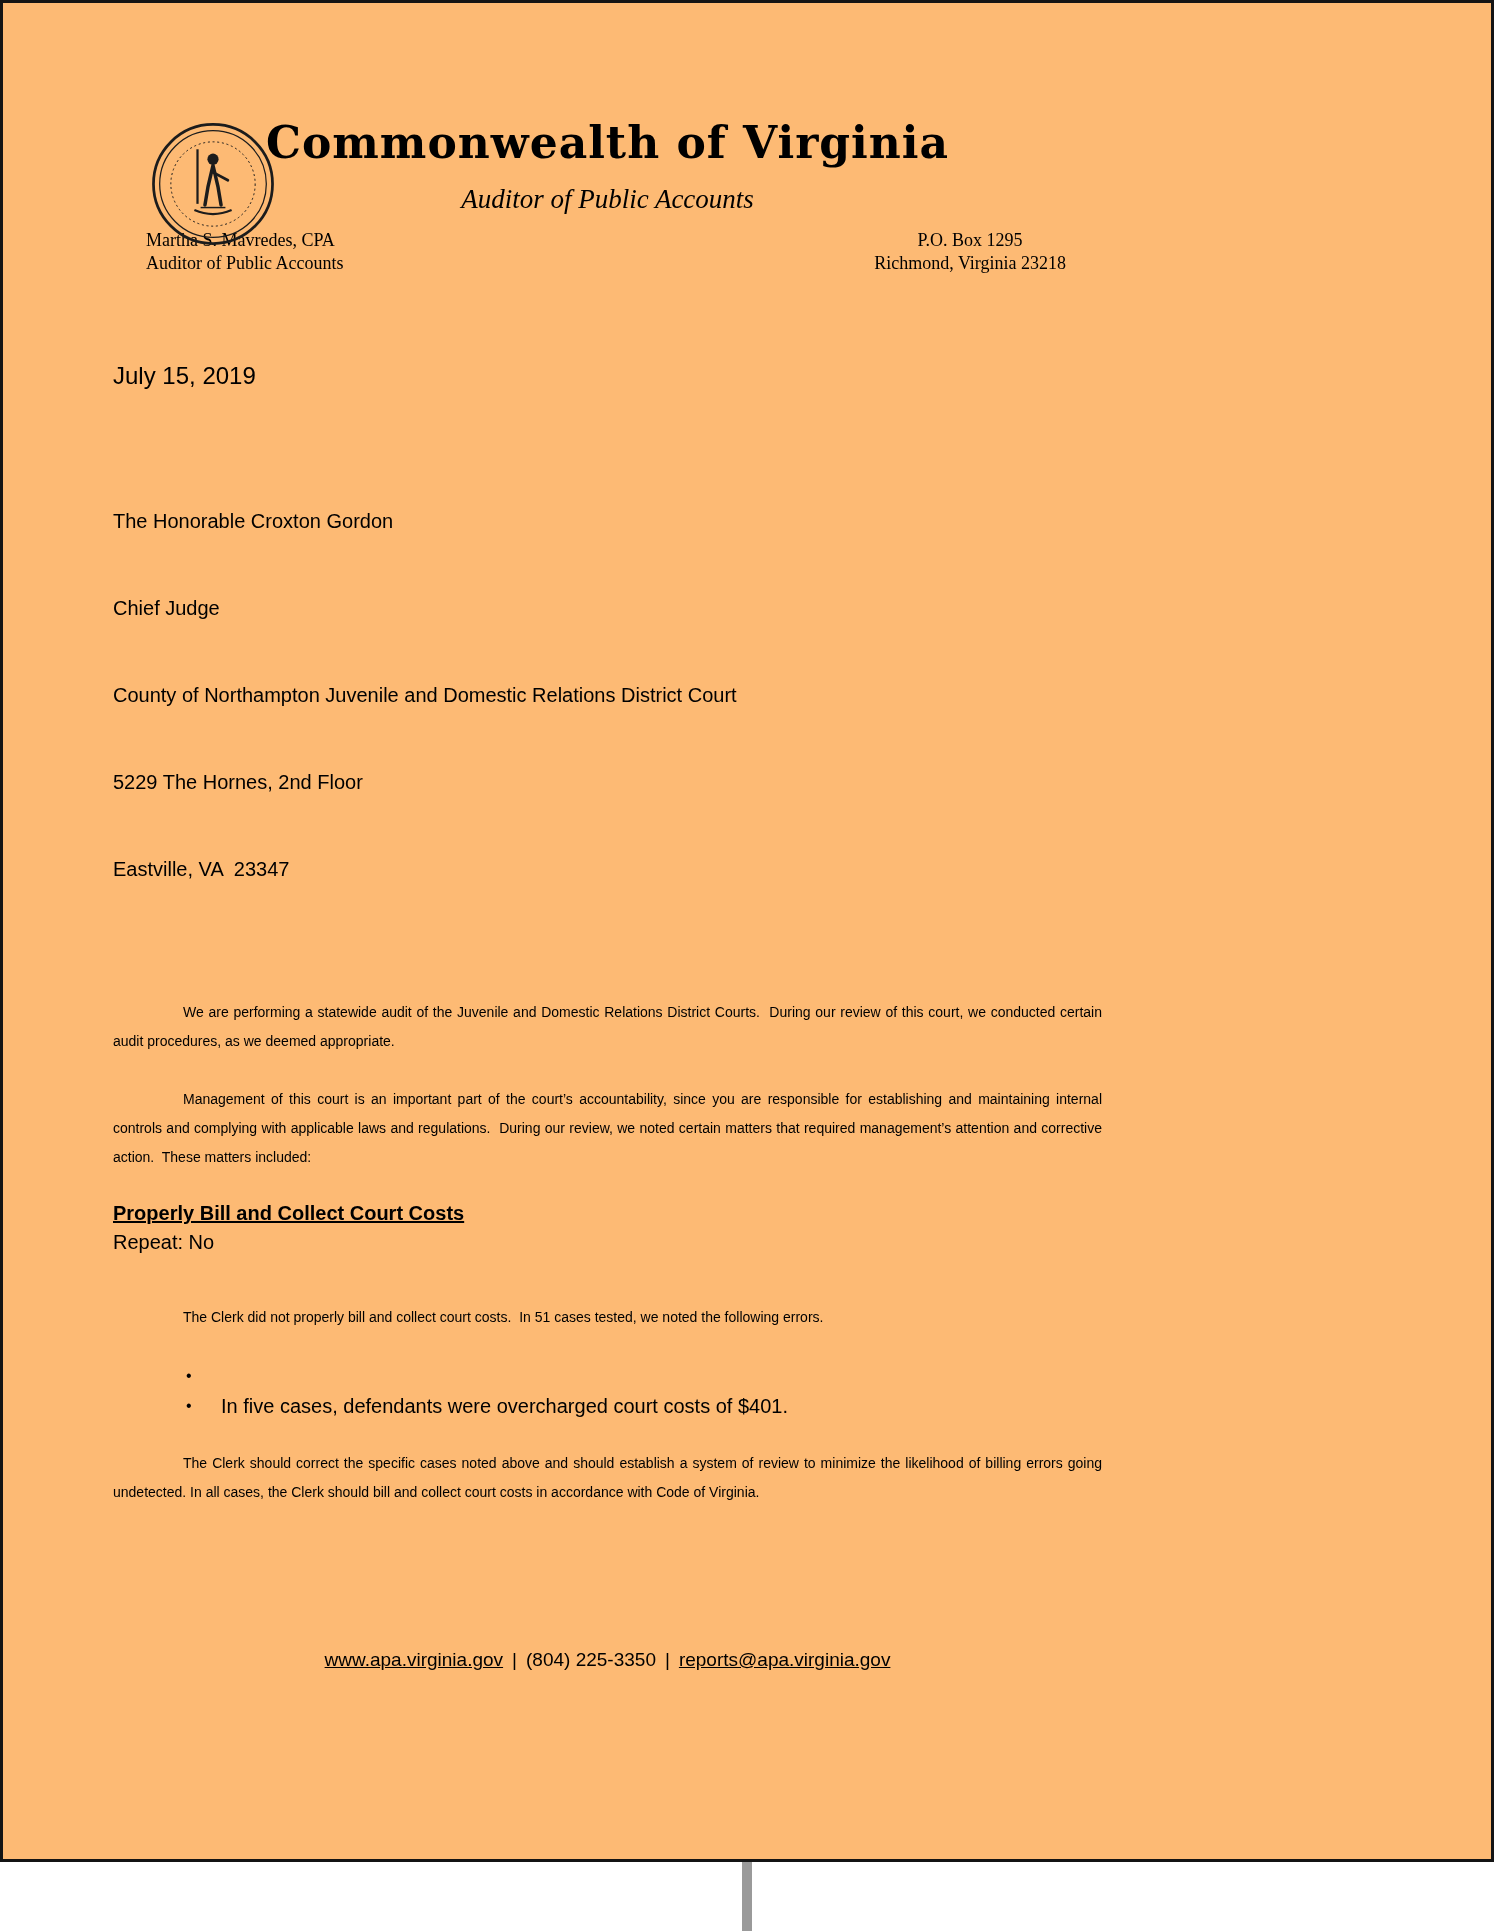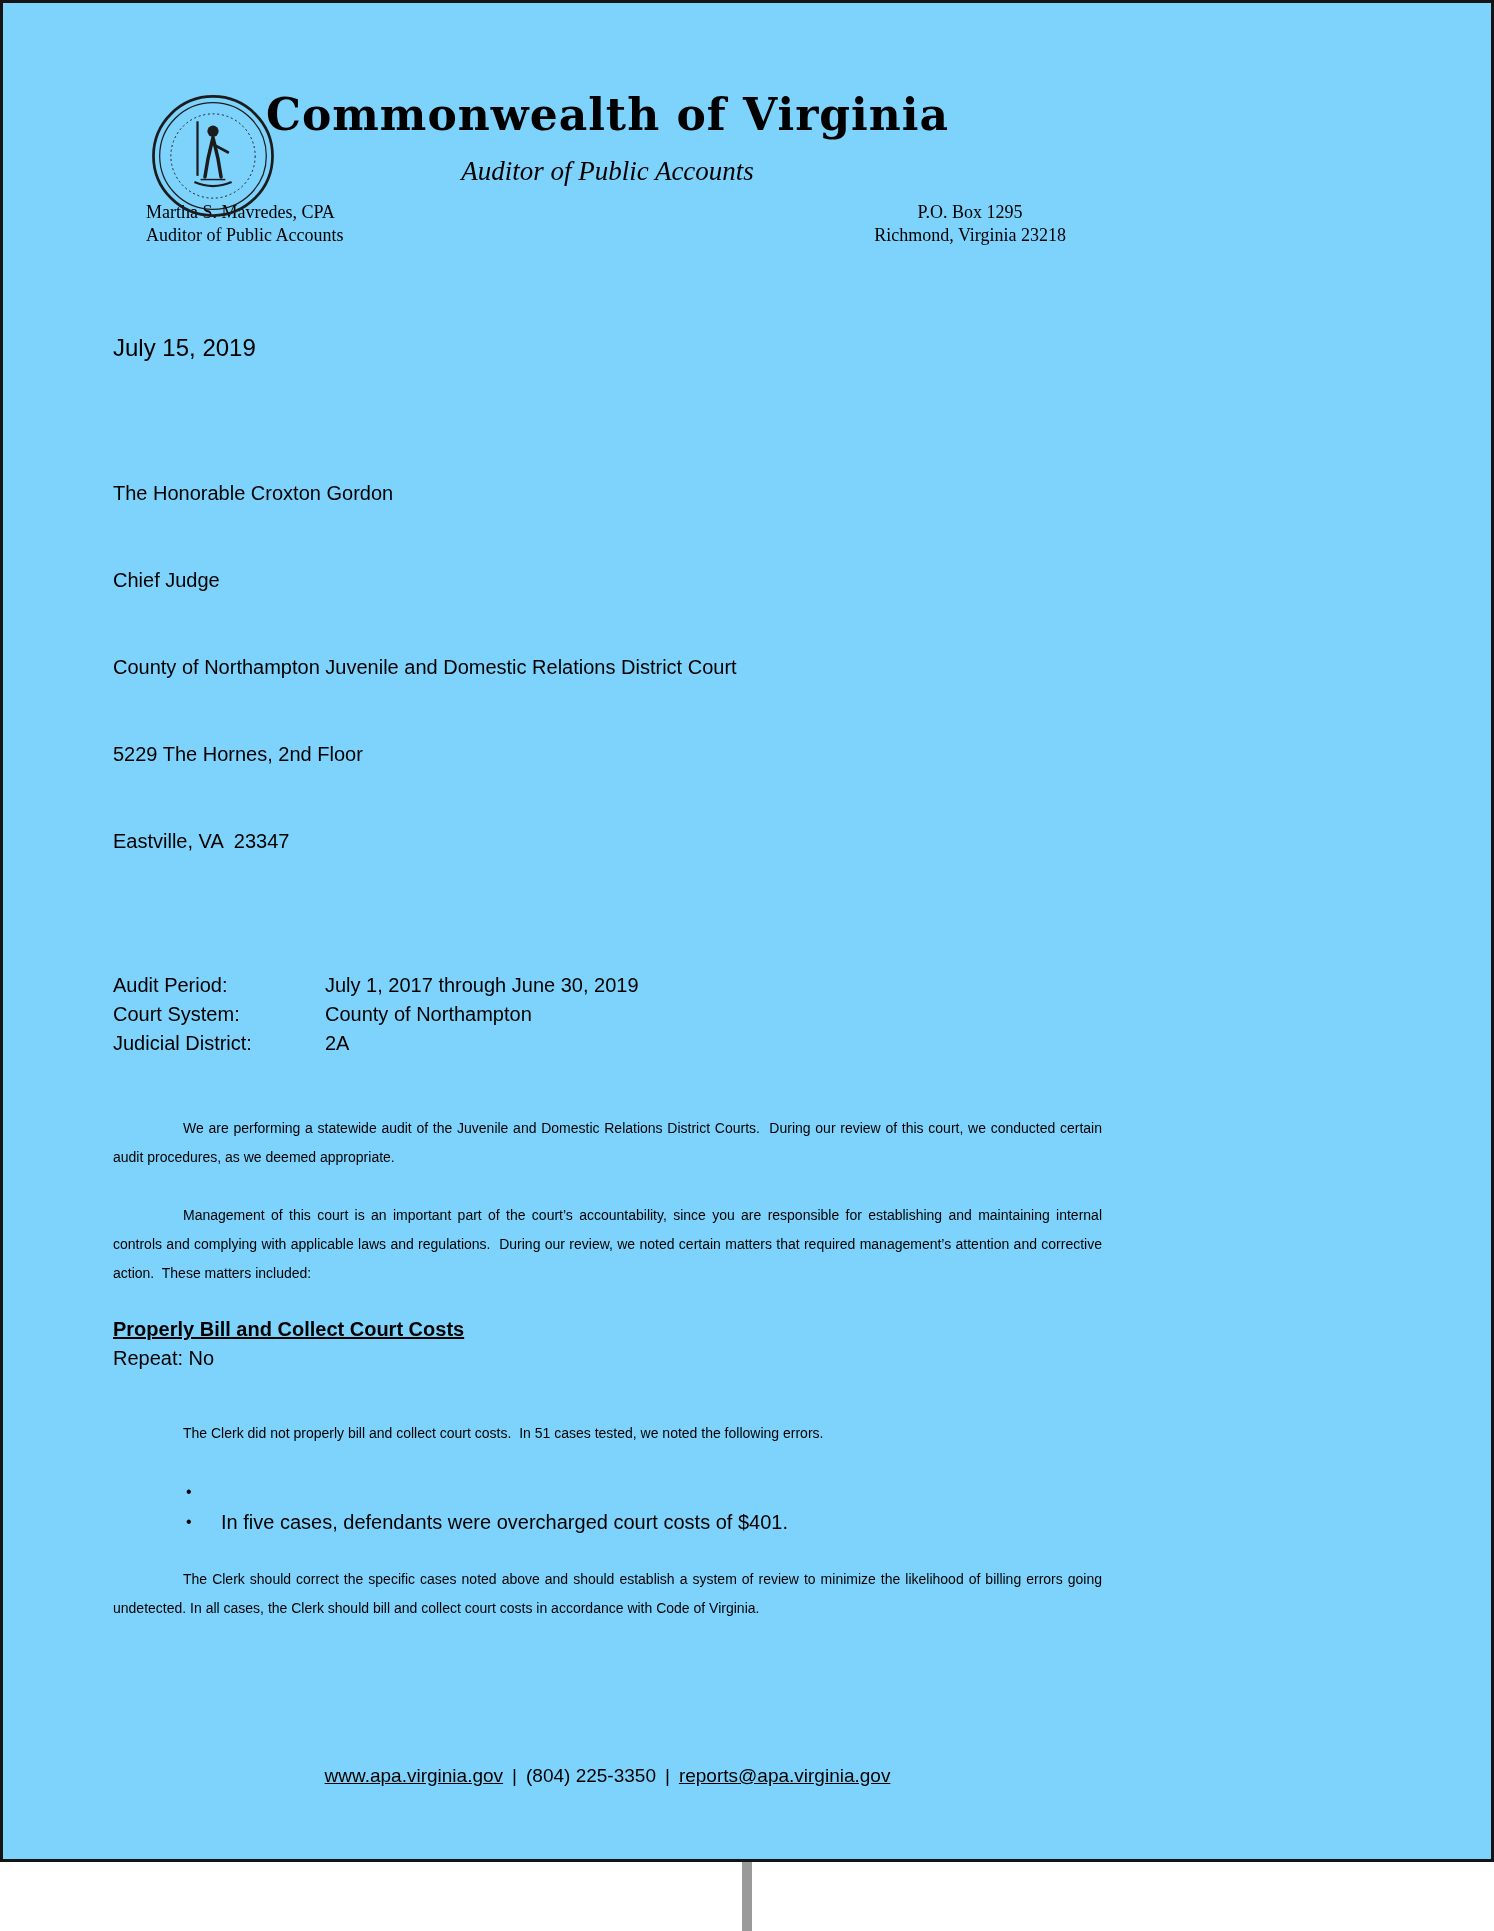--- a/index.html
+++ b/index.html
@@ -8,22 +8,22 @@
     width: 1494px;
     height: 1931px;
     font-family: "Liberation Sans", sans-serif;
     color: #000000;
     position: relative;
   }
   .page {
     width: 1494px;
     height: 1862px;
     border: 3px solid #141414;
-    background: #7dd3fc;
-    padding: 60px 389px 0 110px;
+    background: #fdba74;
+    padding: 88px 389px 0 110px;
     position: relative;
   }
 
   
   .letterhead { position: relative; }
   .seal {
     position: absolute;
     left: 38px;
     top: 6px;
     width: 124px;
@@ -180,34 +180,20 @@
   <div class="letter-date">July 15, 2019</div>
 
   <div class="recipient">
     <div>The Honorable Croxton Gordon</div>
     <div>Chief Judge</div>
     <div>County of Northampton Juvenile and Domestic Relations District Court</div>
     <div>5229 The Hornes, 2nd Floor</div>
     <div>Eastville, VA  23347</div>
   </div>
 
-  <div class="audit-info">
-    <div class="audit-row">
-      <div class="audit-label">Audit Period:</div>
-      <div class="audit-value">July 1, 2017 through June 30, 2019</div>
-    </div>
-    <div class="audit-row">
-      <div class="audit-label">Court System:</div>
-      <div class="audit-value">County of Northampton</div>
-    </div>
-    <div class="audit-row">
-      <div class="audit-label">Judicial District:</div>
-      <div class="audit-value">2A</div>
-    </div>
-  </div>
 
   <div class="para para-1">We are performing a statewide audit of the Juvenile and Domestic Relations District Courts.  During our review of this court, we conducted certain audit procedures, as we deemed appropriate.</div>
   <div class="para para-2">Management of this court is an important part of the court’s accountability, since you are responsible for establishing and maintaining internal controls and complying with applicable laws and regulations.  During our review, we noted certain matters that required management’s attention and corrective action.  These matters included:</div>
 
   <div class="finding-heading">Properly Bill and Collect Court Costs</div>
   <div class="repeat-line">Repeat: No</div>
 
   <div class="para para-3">The Clerk did not properly bill and collect court costs.  In 51 cases tested, we noted the following errors.</div>
 
   <div class="findings-list">

